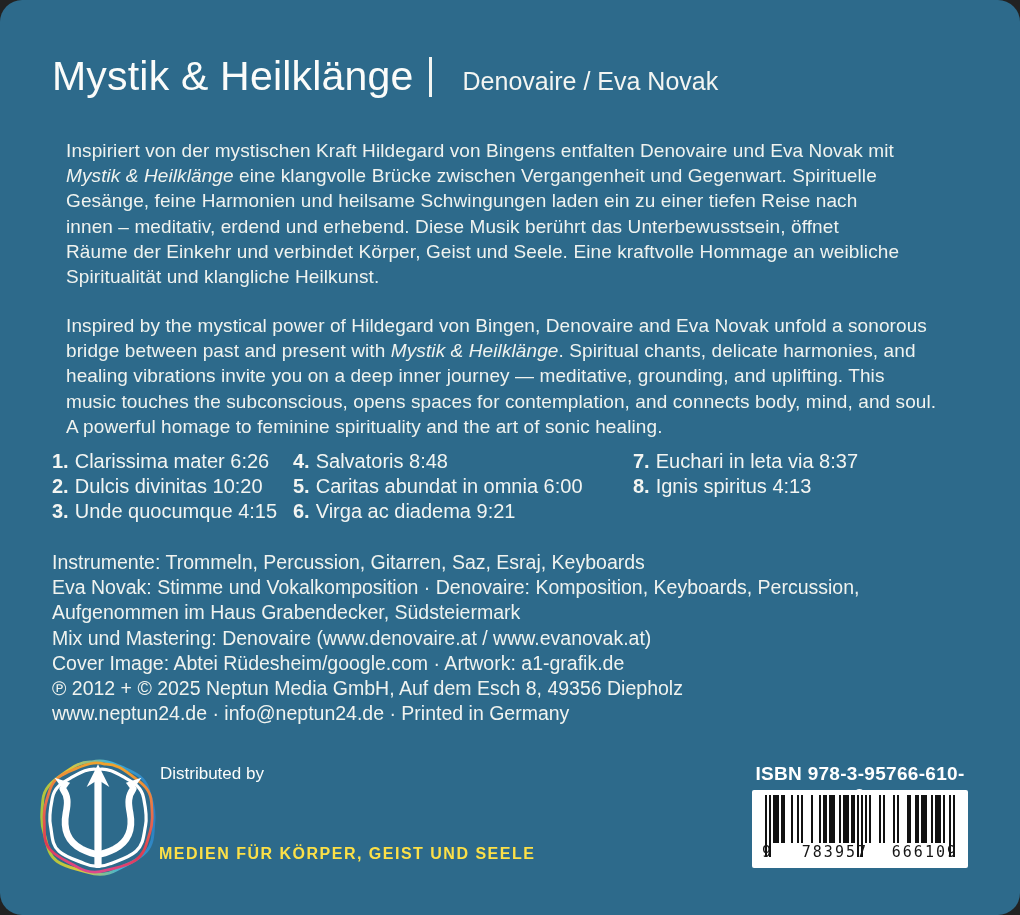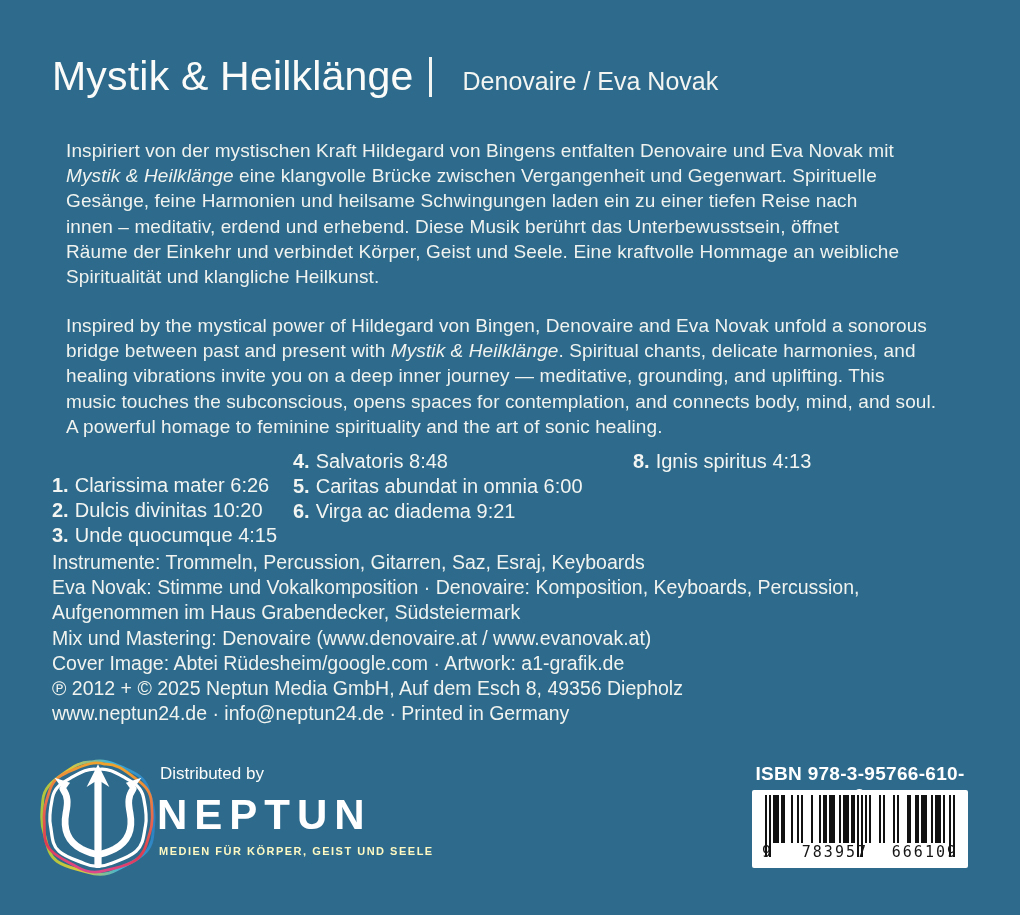--- a/index.html
+++ b/index.html
@@ -1,42 +1,43 @@
 <!DOCTYPE html>
 <html><head>
 <meta charset="utf-8">
 <style>
   html,body{margin:0;padding:0;background:#222;}
   .cover{
     position:relative; width:1020px; height:915px; overflow:hidden;
     background:#2d6a8b; color:#f3f5f2;
     font-family:"Liberation Sans", sans-serif;
+    border-radius:22px;
   }
   
   .header{position:absolute; left:52px; top:56px; display:flex; align-items:flex-end; gap:15px;}
   .header h1{margin:0; font-size:41px; font-weight:400; line-height:1; color:#fbfcfa; letter-spacing:0.2px;}
   .title-sep{width:3px; height:40px; background:#f3f5f2; margin-bottom:0;}
   .header h2{margin:0 0 3px 16px; font-size:25px; font-weight:400; line-height:1; color:#f3f5f2;}
   
   .para{position:absolute; left:52px; width:920px; margin:14px; font-size:19px; line-height:25.2px;
         white-space:pre-line; color:#f0f3ef; letter-spacing:0.1px;}
   .para-de{top:124px;}
   .para-en{top:299px;}
   .para i{font-style:italic;}
   
   .tracklist{position:absolute; left:52px; top:449px; display:flex; width:930px; font-size:20px; line-height:25.2px;}
-  .tcol-1{width:241px;margin-top:24px;} .tcol-2{width:340px;} .tcol-3{flex:1;}
+  .tcol-1{width:241px;} .tcol-2{width:340px;} .tcol-3{flex:1;}
   .track b{font-weight:700; margin-right:6px;}
   
   .credits{position:absolute; left:52px; top:550px; width:930px; font-size:19.5px; line-height:25.2px; color:#f0f3ef;}
   
   .logo{position:absolute; left:36px; top:756px; width:124px; height:124px;}
   .distributed{position:absolute; left:160px; top:764px; font-size:17px; color:#fbfcfa;}
   .brand{position:absolute; left:157px; top:792px; font-size:42px; font-weight:700; letter-spacing:7px; color:#ffffff; line-height:1.1;}
-  .tagline{position:absolute; left:159px; top:845px; font-size:11px; font-weight:700; letter-spacing:1.5px; color:#fef9c3;}
+  .tagline{position:absolute; left:159px; top:845px; font-size:16px; font-weight:700; letter-spacing:1.5px; color:#fde047;}
   .isbn{position:absolute; left:752px; top:763px; width:216px; text-align:center; font-size:19px; font-weight:700; color:#ffffff; letter-spacing:0.3px;}
   .barcode-box{position:absolute; left:752px; top:790px; width:216px; height:78px; background:#ffffff; border-radius:2px; box-sizing:border-box; padding:5px 9px 4px 9px;}
   .barcode-box svg{display:block; width:198px; height:62px; margin:0 auto; fill:#111111;}
   .bc-digits{display:flex; margin-top:-14px; padding:0 1px; font-family:"DejaVu Sans Mono", monospace; font-size:15px; color:#161616; letter-spacing:2px;}
   .bc-digits .d0{width:16px; text-align:left;}
   .bc-digits .d1,.bc-digits .d2{flex:1; text-align:right;}
 </style>
 </head>
 <body>
 
@@ -66,20 +67,21 @@
       <div class="track"><b>1.</b><span>Clarissima mater 6:26</span></div>
       <div class="track"><b>2.</b><span>Dulcis divinitas 10:20</span></div>
       <div class="track"><b>3.</b><span>Unde quocumque 4:15</span></div>
     </div>
     <div class="tcol-2">
       <div class="track"><b>4.</b><span>Salvatoris 8:48</span></div>
       <div class="track"><b>5.</b><span>Caritas abundat in omnia 6:00</span></div>
       <div class="track"><b>6.</b><span>Virga ac diadema 9:21</span></div>
     </div>
     <div class="tcol-3">
+      <div class="track"><b>7.</b><span>Euchari in leta via 8:37</span></div>
       <div class="track"><b>8.</b><span>Ignis spiritus 4:13</span></div>
     </div>
   </div>
 
   <div class="credits">
     <div>Instrumente: Trommeln, Percussion, Gitarren, Saz, Esraj, Keyboards</div>
     <div>Eva Novak: Stimme und Vokalkomposition · Denovaire: Komposition, Keyboards, Percussion,</div>
     <div>Aufgenommen im Haus Grabendecker, Südsteiermark</div>
     <div>Mix und Mastering: Denovaire (www.denovaire.at / www.evanovak.at)</div>
     <div>Cover Image: Abtei Rüdesheim/google.com · Artwork: a1-grafik.de</div>
@@ -110,21 +112,20 @@
       <path d="M26,32 C31,39 31,45 29,55 C26,71 31,83 44,90 C50,93 55,95 60,95 C65,95 70,93 76,90 C89,83 94,71 91,55 C89,45 89,39 94,32" stroke="#ffffff" stroke-width="6.5"></path>
     </g>
     <g fill="#ffffff">
       <polygon points="60,8 49,30 60,23 71,30"></polygon>
       <polygon points="27,34 18,21 33,26"></polygon>
       <polygon points="93,34 102,21 87,26"></polygon>
     </g>
   </svg>
 
   <div class="distributed">Distributed by</div>
-  <div class="brand">NEPTUN</div>
   <div class="tagline">MEDIEN FÜR KÖRPER, GEIST UND SEELE</div>
 
   <div class="isbn">ISBN 978-3-95766-610-9</div>
   <div class="barcode-box" style="background: rgb(255, 255, 255);">
     <svg id="barcode-svg" preserveAspectRatio="none" viewBox="0 0 198 62">
         <rect x="4" y="0" width="2" height="62" fill="#111111"></rect>
         <rect x="8" y="0" width="2" height="62" fill="#111111"></rect>
         <rect x="12" y="0" width="2" height="48" fill="#111111"></rect>
         <rect x="14" y="0" width="2" height="48" fill="#111111"></rect>
         <rect x="16" y="0" width="2" height="48" fill="#111111"></rect>

